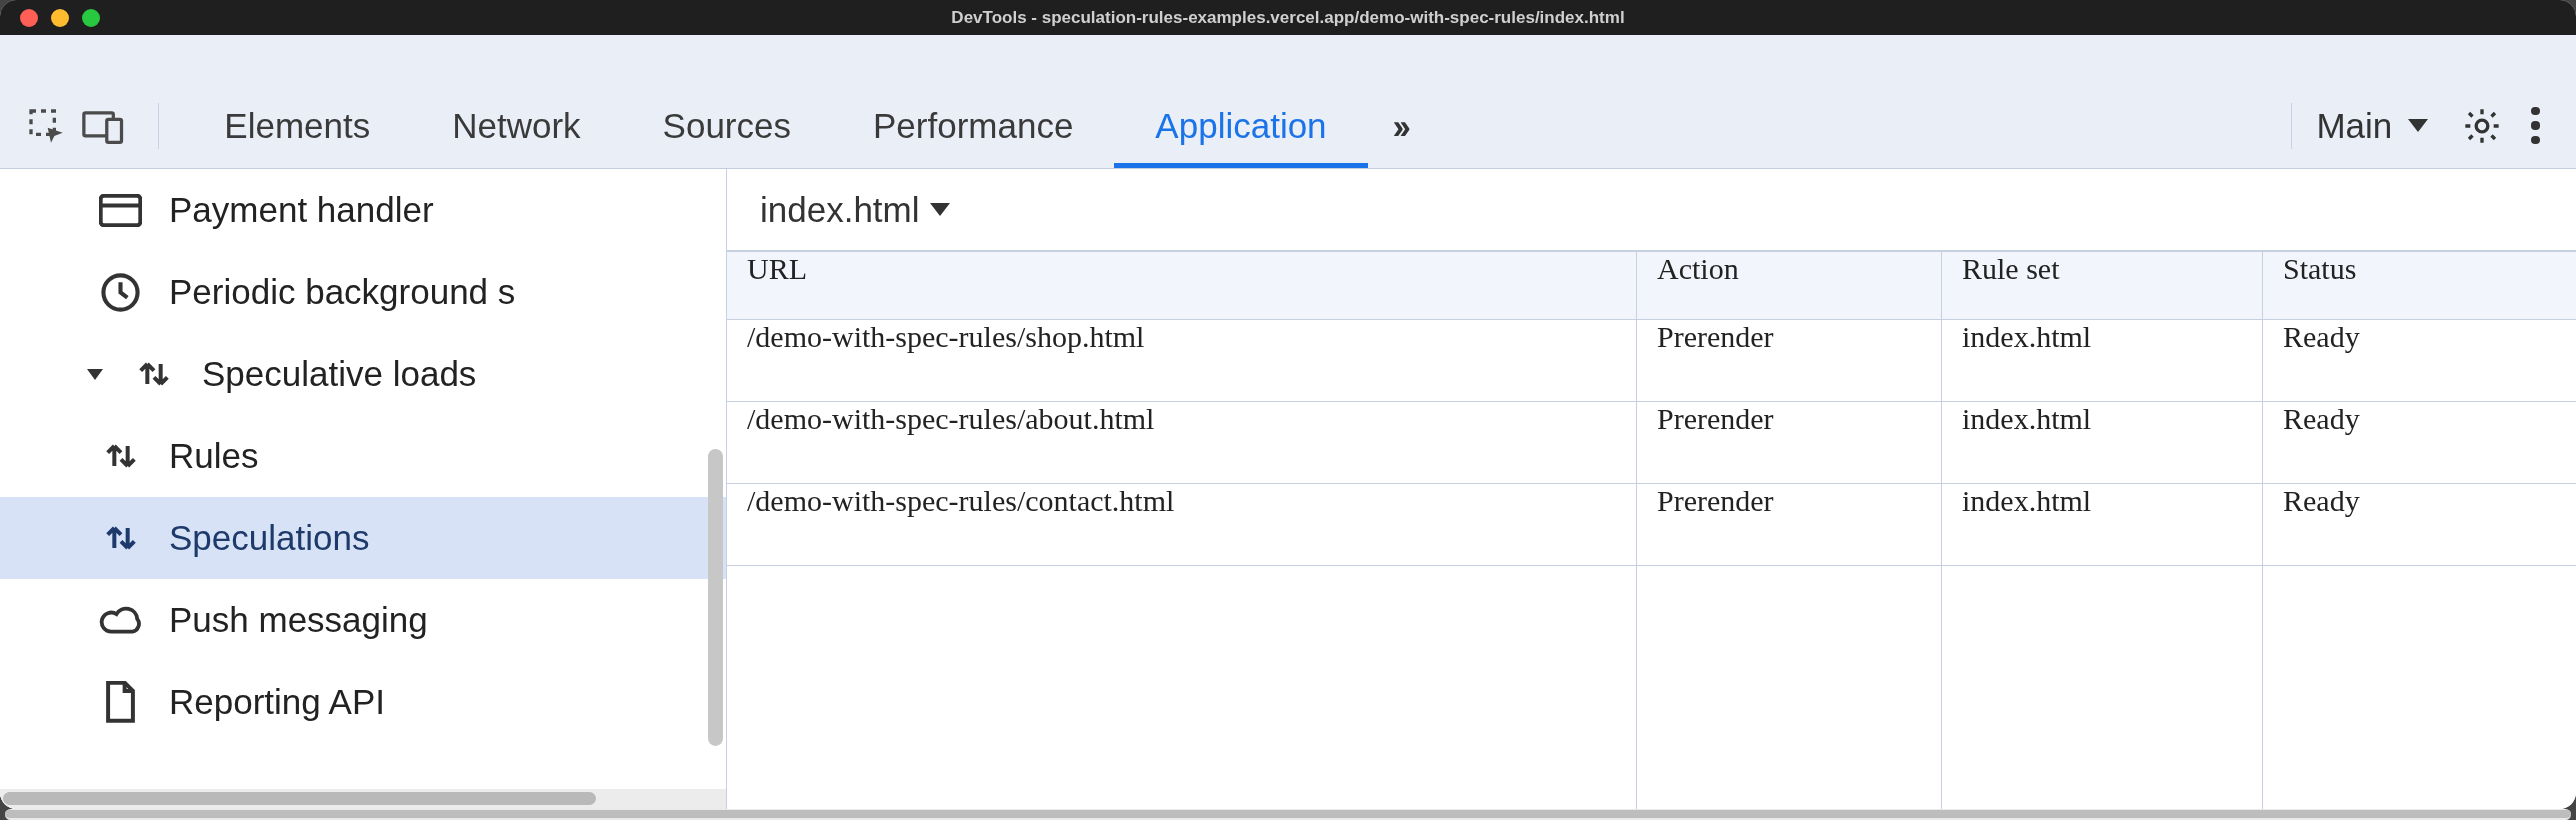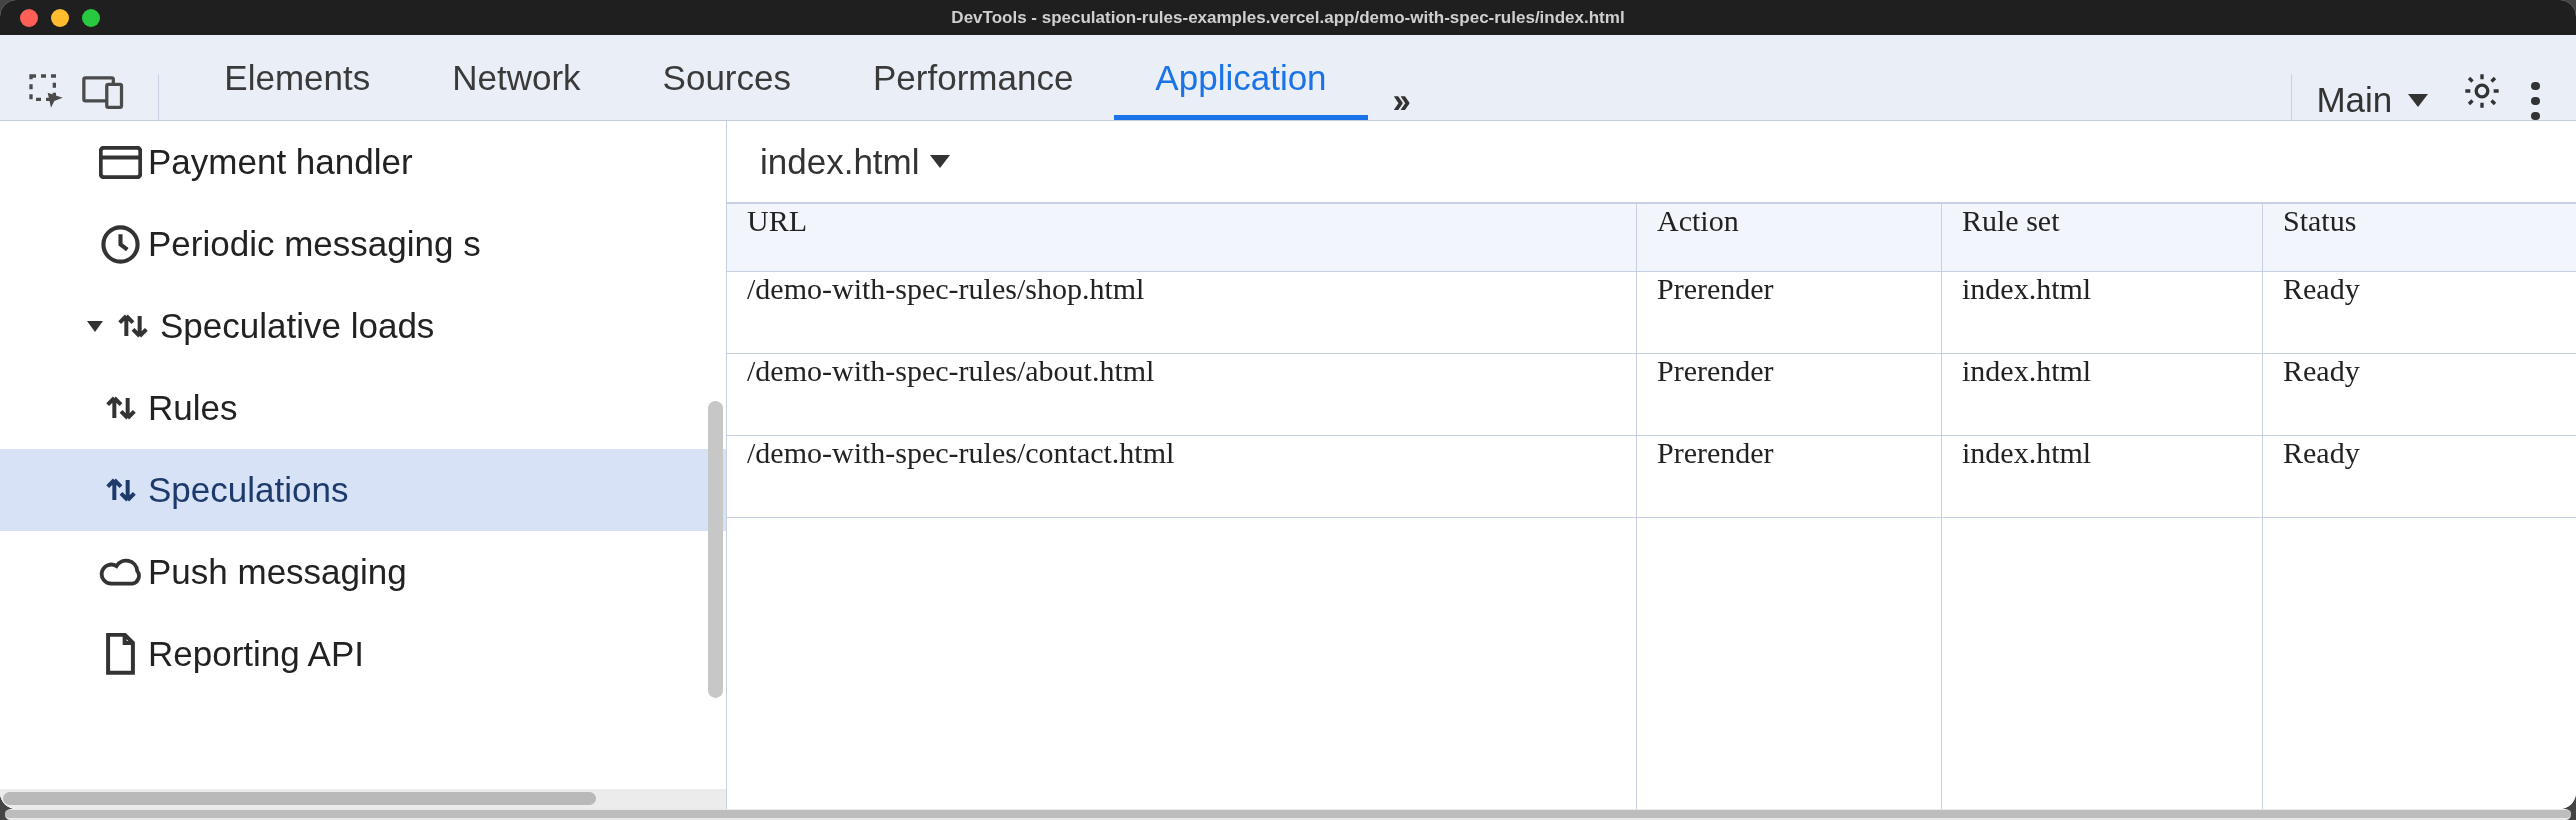--- a/index.html
+++ b/index.html
@@ -40,23 +40,24 @@
     position:relative;
   }
   .traffic { display:flex; gap:13px; padding-left:20px; }
   .dot { width:18px; height:18px; border-radius:50%; }
   .dot.red{background:#ff5f57;} .dot.yellow{background:#febc2e;} .dot.green{background:#28c840;}
   .title-text { position:absolute; left:0; right:0; text-align:center; pointer-events:none; font-weight:600;}
   
   .toolbar {
     height:86px;
     background:var(--bg-window);
-    display:flex; align-items:flex-end;
+    display:flex; align-items:center;
     padding:0 16.5px;
     border-bottom:0.8px solid #c3cbdc;
+    margin-top:48px;
   }
   .toolbar .icon-btn { width:58px; height:58px; display:flex; align-items:center; justify-content:center; color:#4b4b4b;}
   .toolbar .sep { width:0.8px; height:46px; background:#c9d1e2; margin:0 25px;}
   .tabs { display:flex; align-items:stretch; gap:0; font-size:35px; color:var(--fg-tab-muted); height:100%;}
   .tab { padding:0 41px; display:flex; align-items:center; cursor:pointer; color:#3a3a3a;}
   .tab.active { color:var(--fg-selected); box-shadow: inset 0 -5px 0 var(--fg-selected);}
   .toolbar .spacer { flex:1; }
   .target { display:flex; align-items:center; font-size:35px; color:#333; gap:16px; cursor:pointer;}
   .triangle-down { width:0;height:0;border-left:10px solid transparent;border-right:10px solid transparent;border-top:13px solid #333; display:inline-block;}
   .kebab { display:flex; flex-direction:column; gap:6.6px; padding:0 20px;}
@@ -67,21 +68,21 @@
   .sidebar {
     width:727px;
     background:var(--white);
     border-right:0.8px solid var(--border);
     position:relative;
     overflow:hidden;
     font-size:35px;
     color:var(--ink);
   }
   .sidebar-inner{height:100%; overflow:hidden;}
-  .tree-row { display:flex; align-items:center; height:82px; white-space:nowrap; gap:6px; padding-left:99px; cursor:pointer;}
+  .tree-row { display:flex; align-items:center; height:82px; white-space:nowrap; gap:27px; padding-left:99px; cursor:pointer;}
   .tree-row.indent1{padding-left:85px;}
   .tree-row.indent2{}
   .tree-row.selected{background:var(--row-selected); color:#1d3a6b;}
   .tree-row .caret{width:20px;display:flex;justify-content:center;}
   .caret .tri{width:0;height:0;border-left:8.2px solid transparent;border-right:8.2px solid transparent;border-top:11.5px solid #333;}
   .row-icon{width:43px;height:43px;display:flex;align-items:center;justify-content:center;color:#333;}
   
   .sb-track{position:absolute;left:0;right:0;bottom:0;height:20px;background:#ececec;}
   .sb-thumb{position:absolute;left:3.3px;top:3.3px;height:13px;width:593px;background:#b9b9b9;border-radius:6.6px;}
   .sb-v-track{position:absolute;top:0;bottom:20px;right:0;width:23px;}
@@ -181,21 +182,21 @@
           </span>
           <span>Payment handler</span>
         </div>
         <div class="tree-row">
           <span class="row-icon">
             <svg width="41" height="41" viewBox="0 0 24 24" fill="none" stroke="#333" stroke-width="2.4">
                 <circle cx="12" cy="12" r="10"></circle>
                 <path d="M12 6v6l4 3"></path>
               </svg>
           </span>
-          <span>Periodic messaging s</span>
+          <span>Periodic background s</span>
         </div>
         <div class="tree-row indent1">
           <span class="caret">
               <span class="tri"></span>
             </span>
           <span class="row-icon">
             <svg width="40" height="40" viewBox="0 0 24 24" fill="none" stroke="#333" stroke-width="2.4">
                 <path d="M8 18V6M8 6l-4 4M8 6l4 4"></path>
                 <path d="M16 6v12M16 18l4-4M16 18l-4-4"></path>
               </svg>

